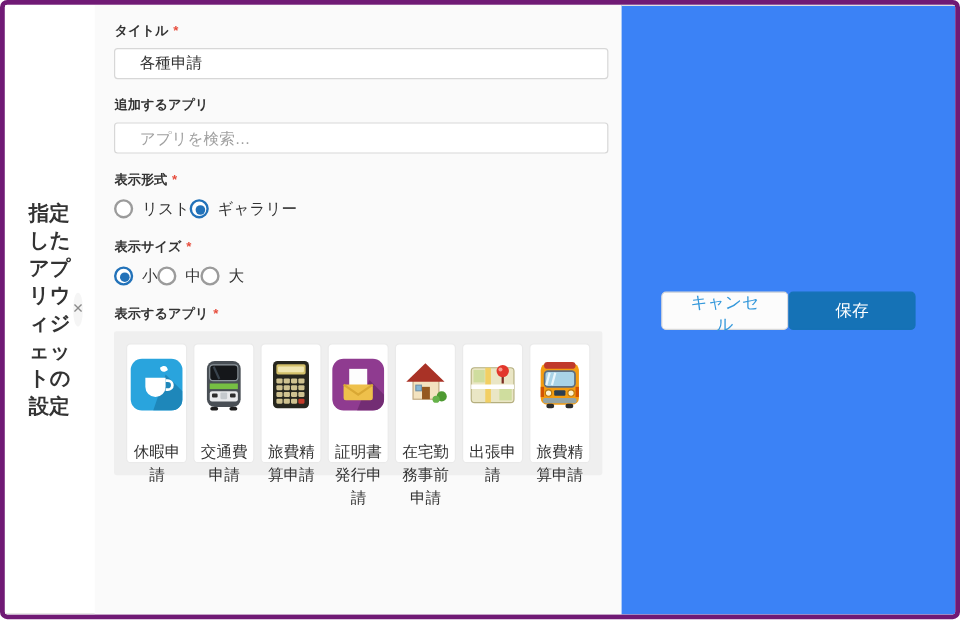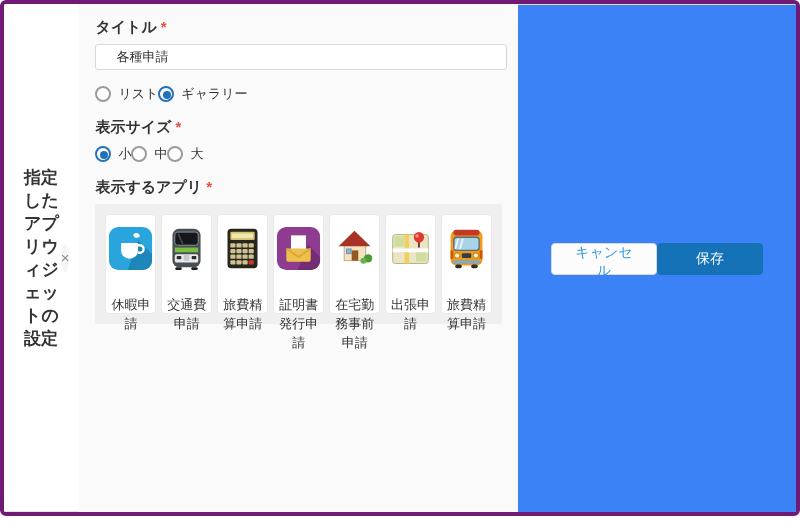--- a/index.html
+++ b/index.html
@@ -10,21 +10,21 @@
             overflow: hidden; display: flex; background: #fff; }
 
   .dialog-header { flex: 0 0 42px; display: flex; align-items: center; justify-content: space-between;
                    padding: 0 10px 0 20px; background: #fff; border-bottom: 1px solid #e3e3e3; }
   .dialog-title { font-size: 17px; font-weight: bold; color: #333; }
   .close-btn { width: 28px; height: 28px; border-radius: 50%; border: none; background: #f5f5f5;
                color: #8a8a8a; font-size: 15px; line-height: 28px; text-align: center; cursor: pointer; }
 
   .dialog-body { flex: 1 1 auto; background: #fafafa; padding: 14px 16px 0; overflow: hidden; }
   .field { margin-bottom: 14px; }
-  .field-label { font-size: 15px; font-weight: bold; color: #333; margin-bottom: 7px; }
+  .field-label { font-size: 11px; font-weight: bold; color: #333; margin-bottom: 7px; }
   .req { color: #e74c3c; margin-left: 4px; font-weight: bold; }
   .text-input { width: 412px; height: 26px; border: 1px solid #d7d7d7; border-radius: 3px; background: #fff;
                 padding: 0 20px; font-size: 13px; color: #333; font-family: inherit; display: block; }
   .text-input::placeholder { color: #a0a0a0; }
 
   .radio-row { display: flex; height: 20px; align-items: center; }
   .radio-item { display: flex; align-items: center; gap: 7px; font-size: 13px; color: #333; cursor: pointer; }
   .radio { width: 16px; height: 16px; border-radius: 50%; border: 2px solid #9b9b9b; background: #fff;
            position: relative; flex: none; }
   .radio.checked { border-color: #2272b9; }
@@ -58,22 +58,31 @@
 
   <div class="dialog-body">
 
     <div class="field">
       <div class="field-label">
         <span>タイトル</span><span class="req">*</span>
       </div>
       <input class="text-input" type="text" value="各種申請" style="">
     </div>
 
-
-    <div class="field">
+    <div class="field">
+      <div class="field-label">
+        <span>追加するアプリ</span>
+      </div>
+      <input class="text-input" type="text" placeholder="アプリを検索…" style="">
+    </div>
+
+    <div class="field">
+      <div class="field-label">
+        <span>表示形式</span><span class="req">*</span>
+      </div>
       <div class="radio-row" id="format-options">
           <label class="radio-item">
             <span class="radio"></span>
             <span>リスト</span>
           </label>
           <label class="radio-item">
             <span class="radio checked"></span>
             <span>ギャラリー</span>
           </label>
         </div>

